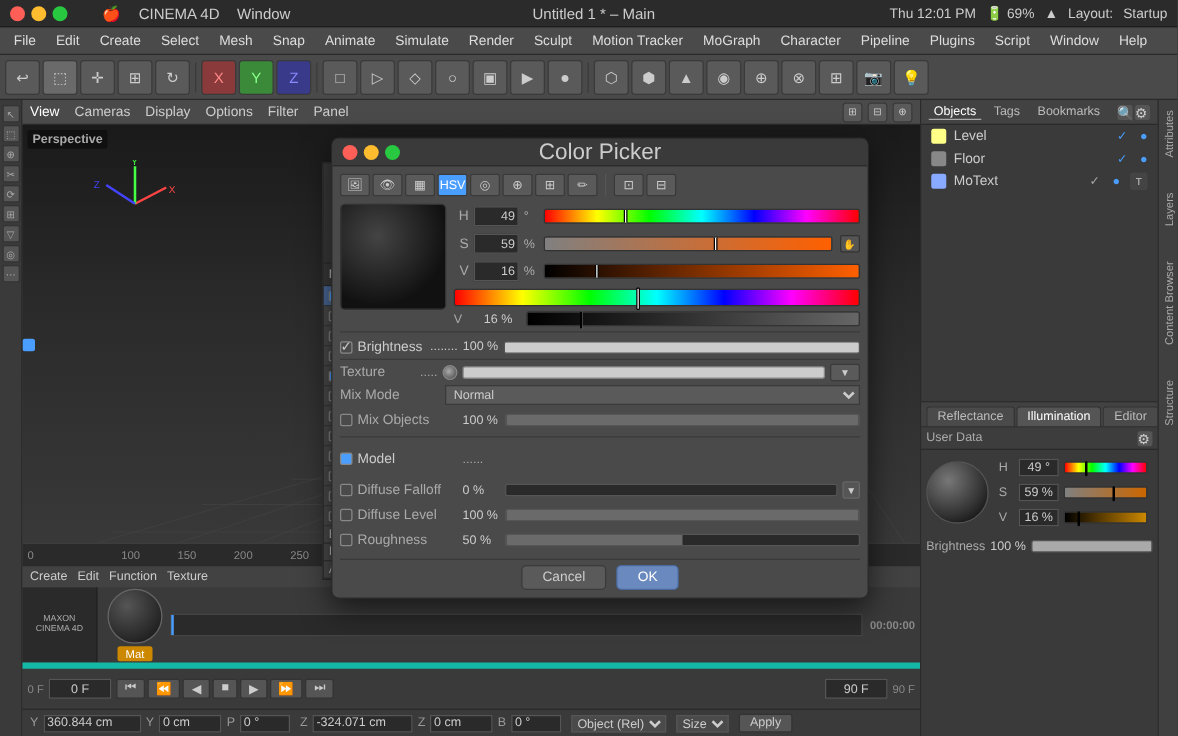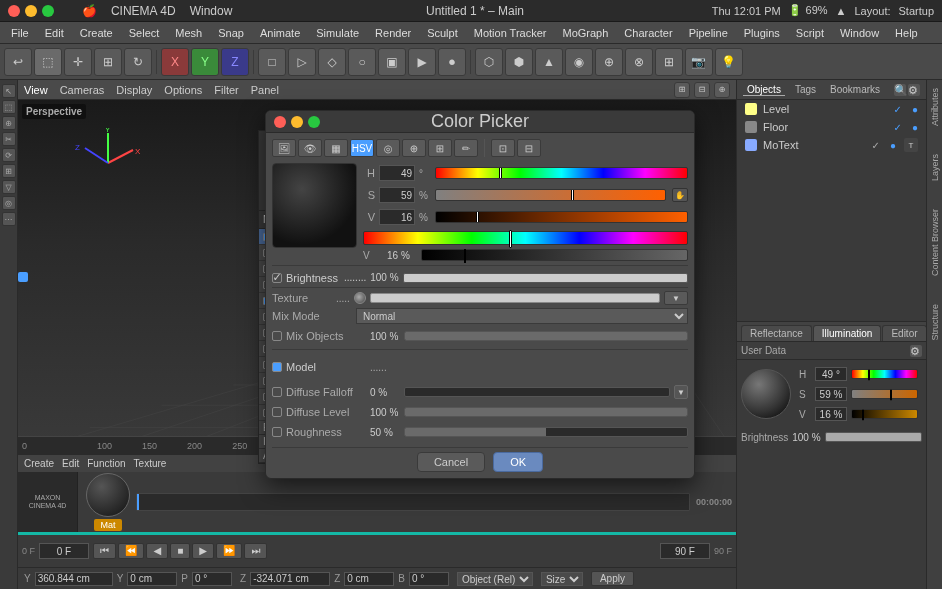--- a/index.html
+++ b/index.html
@@ -167,21 +167,21 @@
       font-family: Arial Black, Impact, sans-serif;
       text-shadow: 4px 4px 8px rgba(0,0,0,0.5);
       letter-spacing: 4px;
       opacity: 0.85;
     }
 
     
     .timeline {
       height: 28px;
       background: #3a3a3a;
-      border-top: 3px solid #14b8a6;
+      border-top: 5px solid #14b8a6;
       display: flex;
       align-items: center;
       padding: 16px 4px;
       gap: 4px;
     }
     .timeline-btn {
       padding: 1px 6px;
       background: #555;
       border: 1px solid #333;
       border-radius: 2px;

